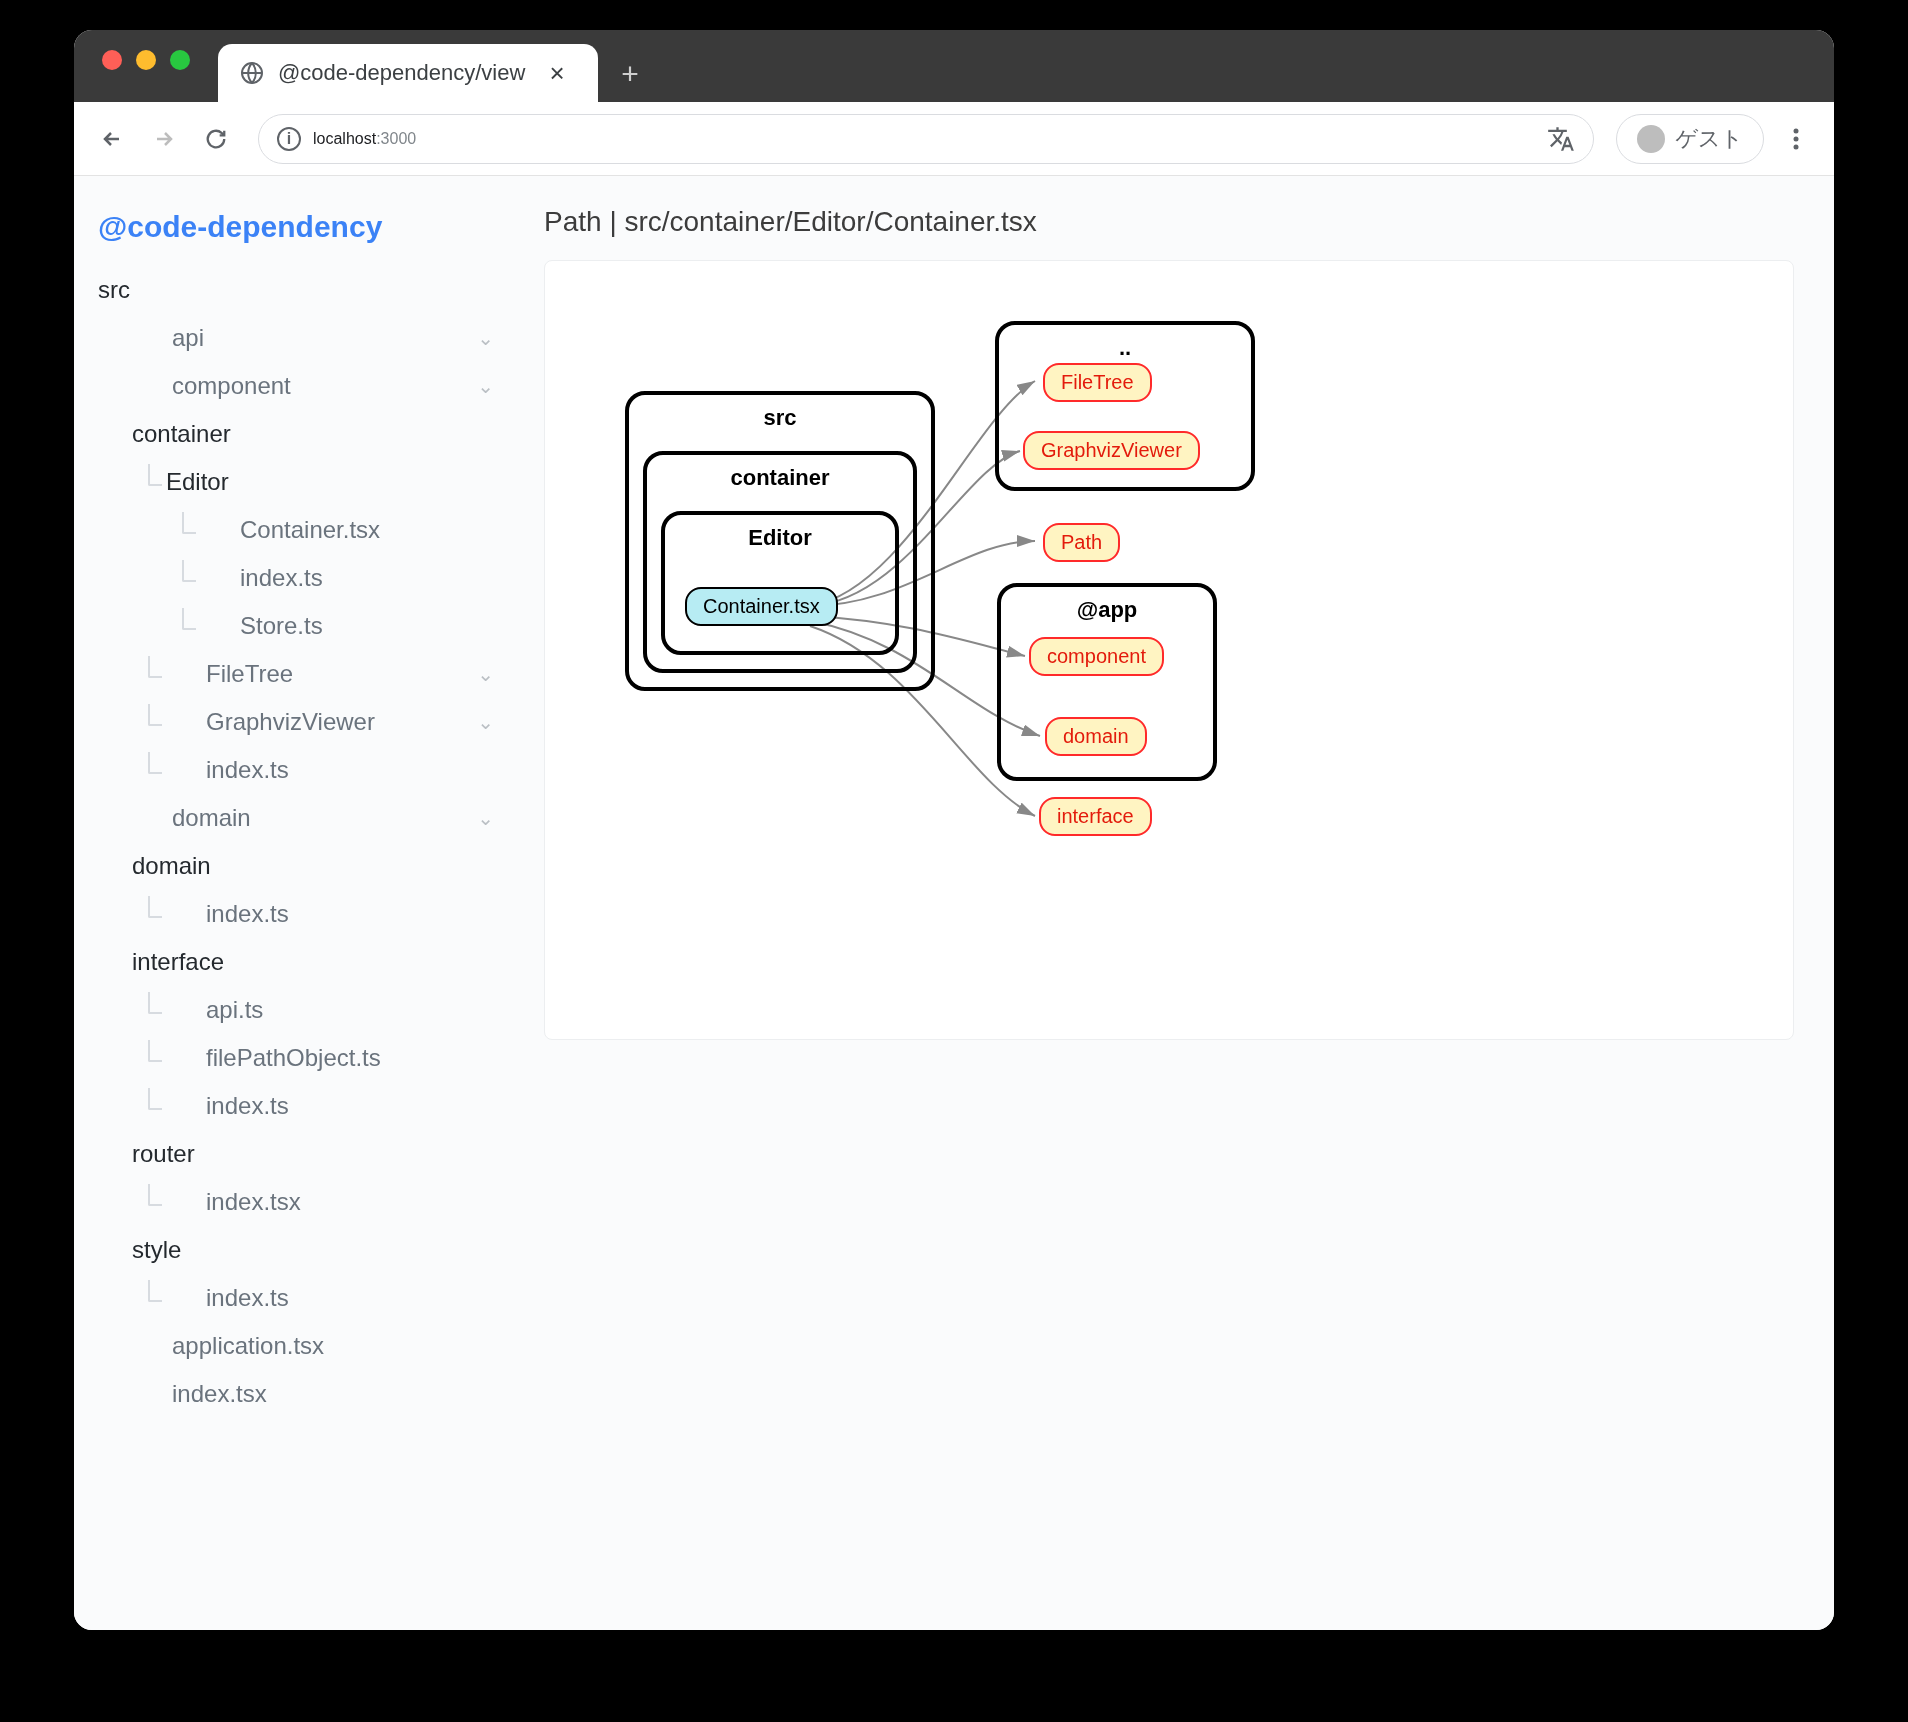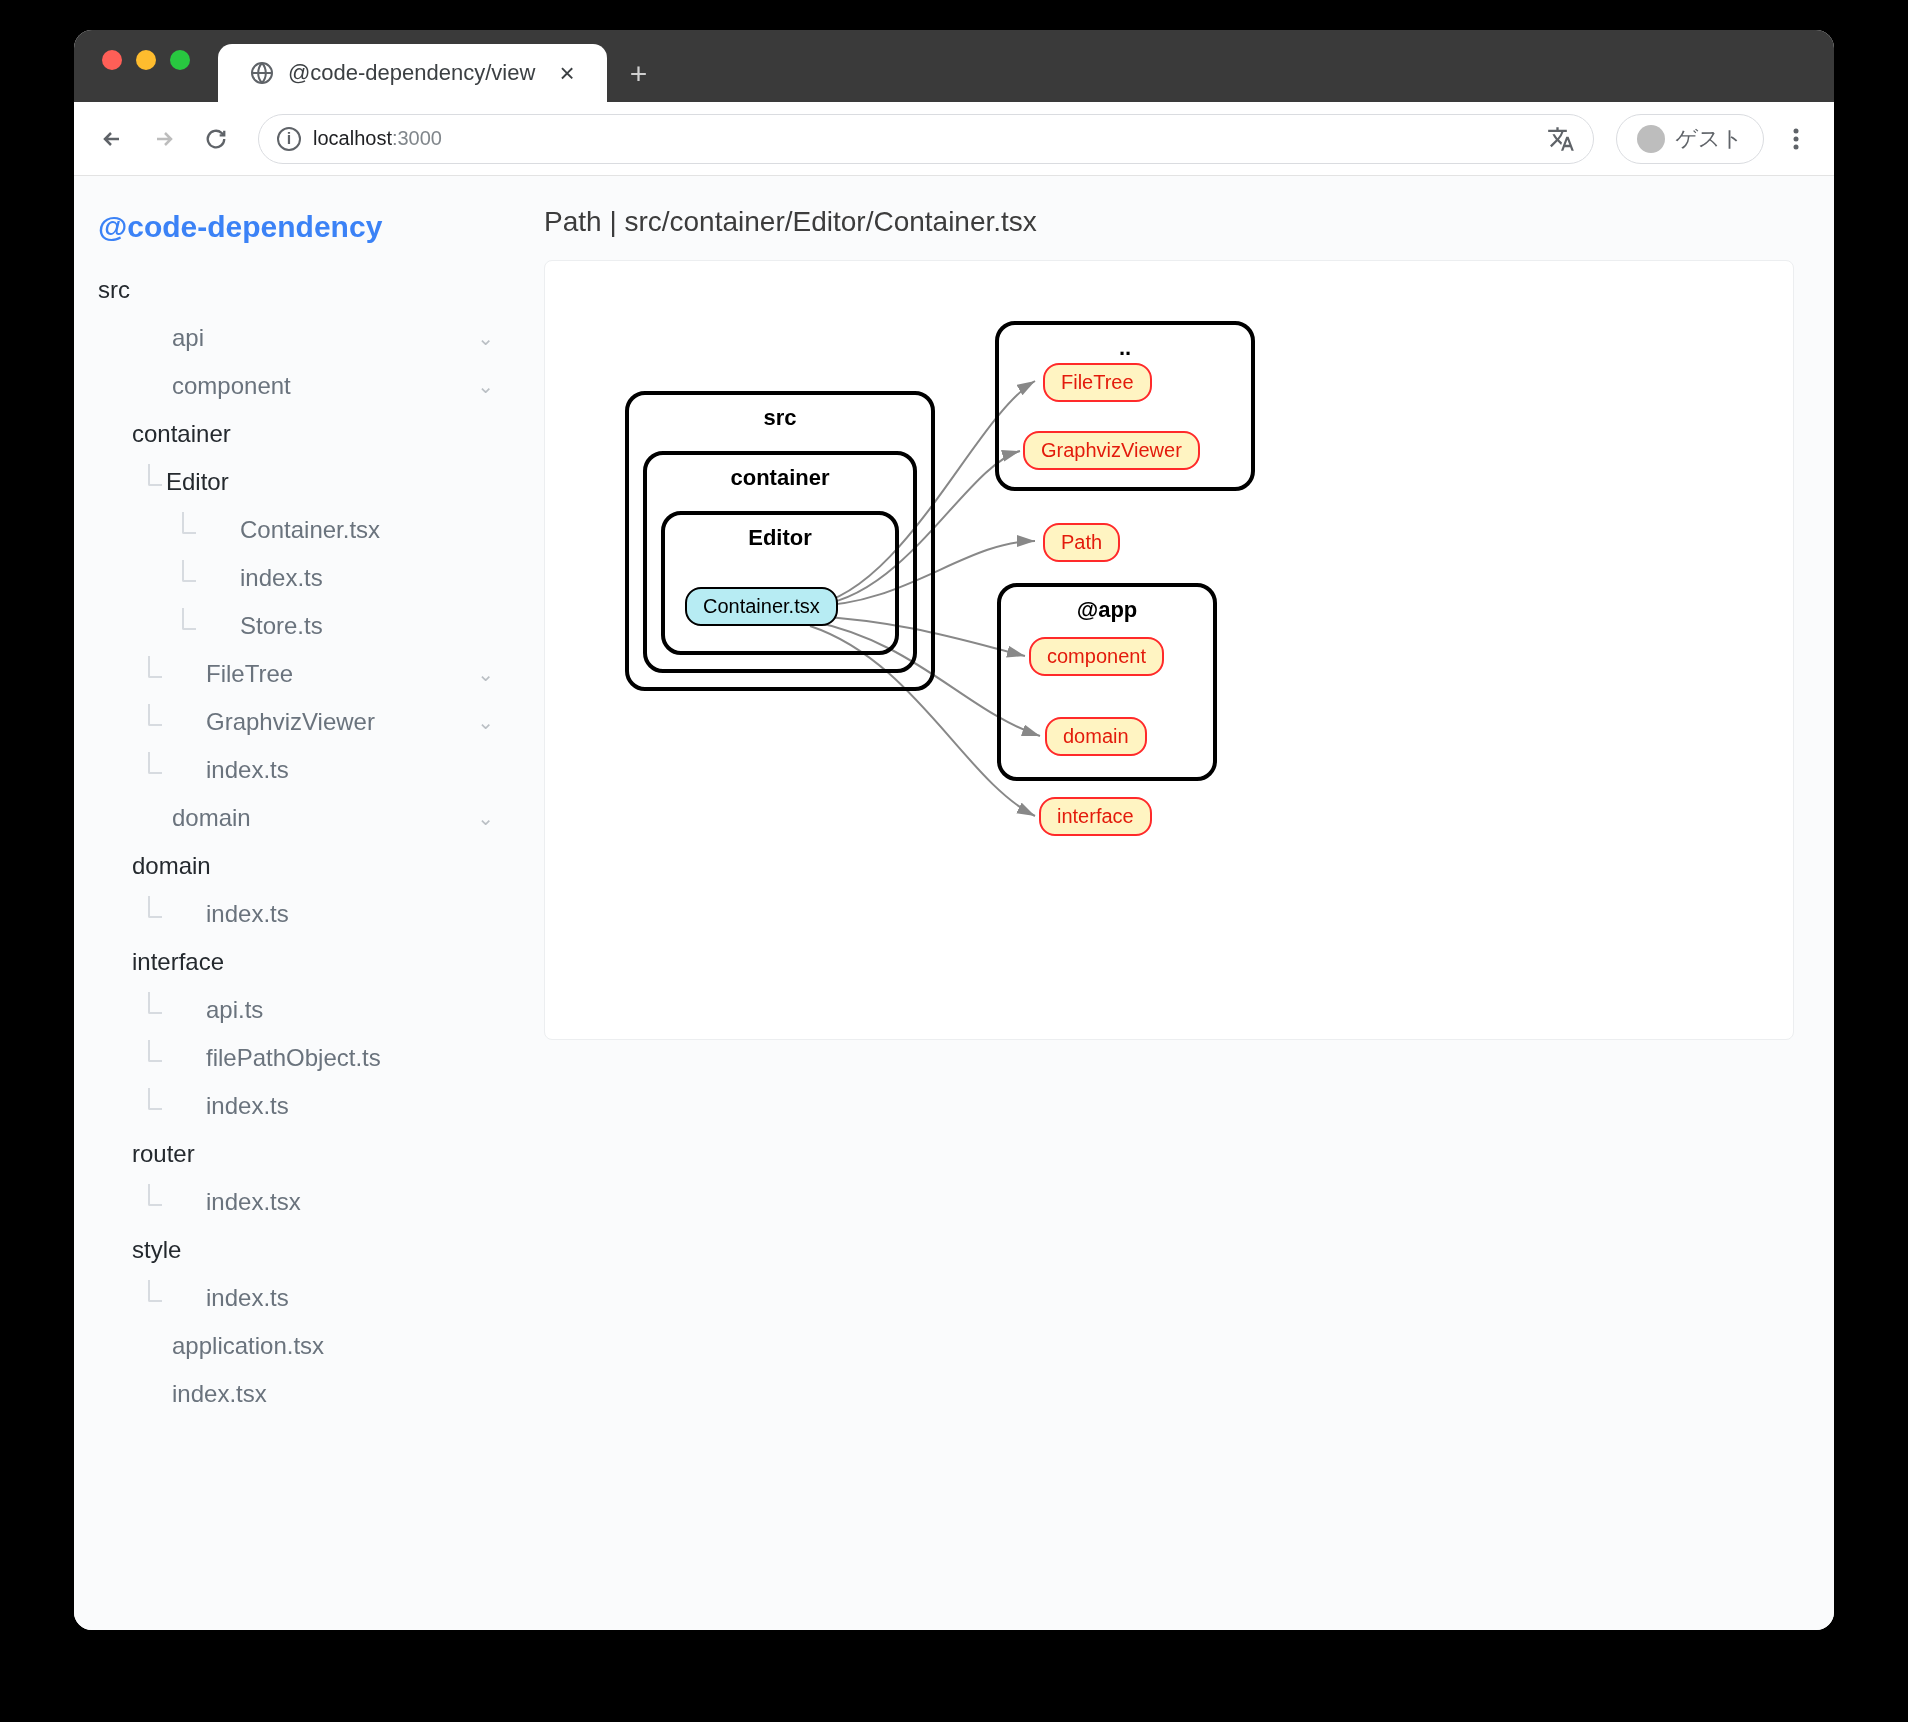--- a/index.html
+++ b/index.html
@@ -4,31 +4,31 @@
 <style>
 * { margin: 0; padding: 0; box-sizing: border-box; font-family: -apple-system, BlinkMacSystemFont, "Segoe UI", Helvetica, Arial, sans-serif; }
 body { background: #000; width: 1908px; height: 1722px; display: flex; align-items: flex-start; justify-content: center; padding-top: 30px; }
 .window { width: 1760px; height: 1600px; background: #fff; border-radius: 18px; overflow: hidden; box-shadow: 0 30px 90px rgba(0,0,0,0.6); display: flex; flex-direction: column; }
 .tabbar { background: #3a3a3a; height: 72px; display: flex; align-items: flex-end; padding-left: 28px; }
 .traffic { display: flex; gap: 14px; align-self: center; margin-right: 28px; margin-bottom: 12px; }
 .tdot { width: 20px; height: 20px; border-radius: 50%; }
 .tdot.red { background: #ff5f57; }
 .tdot.yellow { background: #febc2e; }
 .tdot.green { background: #28c840; }
-.tab { background: #fff; border-radius: 14px 14px 0 0; height: 58px; display: flex; align-items: center; padding: 0 32px; gap: 14px; min-width: 380px; }
+.tab { background: #fff; border-radius: 14px 14px 0 0; height: 58px; display: flex; align-items: center; padding: 0 22px; gap: 14px; min-width: 380px; }
 .tab .globe { width: 24px; height: 24px; color: #5f6368; }
 .tab-title { font-size: 22px; color: #3c4043; }
 .tab-close { font-size: 26px; color: #3c4043; margin-left: 10px; }
 .newtab { width: 44px; height: 44px; display: flex; align-items: center; justify-content: center; color: #cfcfcf; font-size: 30px; margin-left: 10px; margin-bottom: 6px; }
 .toolbar { background: #fff; height: 74px; border-bottom: 1px solid #e3e3e3; display: flex; align-items: center; padding: 0 18px; gap: 12px; }
 .navbtn { width: 40px; height: 40px; display: flex; align-items: center; justify-content: center; color: #5f6368; font-size: 28px; }
 .navbtn.disabled { color: #bdbdbd; }
 .urlbar { flex: 1; height: 50px; border: 1px solid #dadce0; border-radius: 26px; display: flex; align-items: center; padding: 0 18px; gap: 12px; margin: 0 10px; }
 .info-icon { width: 24px; height: 24px; color: #5f6368; border:2px solid currentColor; border-radius:50%; display:flex;align-items:center;justify-content:center;font-size:16px;font-weight:bold;}
-.url-host { font-size: 20px; color: #202124; }
+.url-host { font-size: 16px; color: #202124; }
 .url-port { color: #80868b; }
 .gtrans { width: 28px; height: 28px; color: #5f6368; margin-left: auto; }
 .guest { display: flex; align-items: center; gap: 10px; border: 1px solid #dadce0; border-radius: 26px; height: 50px; padding: 18px 20px; color: #5f6368; font-size: 22px; }
 .avatar { width: 28px; height: 28px; background: #bdbdbd; border-radius: 50%; }
 .menu-dots { width: 40px; height: 40px; display: flex; align-items: center; justify-content: center; color: #5f6368; font-size: 28px; }
 .content { flex: 1; display: flex; background: #fafbfc; overflow: hidden; }
 .sidebar { width: 430px; padding: 34px 10px 10px 24px; overflow: auto; }
 .brand { font-size: 30px; font-weight: 700; color: #3b82f6; margin-bottom: 22px; }
 .tree { font-size: 24px; color: #24292e; }
 .tree .item { display: flex; align-items: center; height: 48px; position: relative; }

